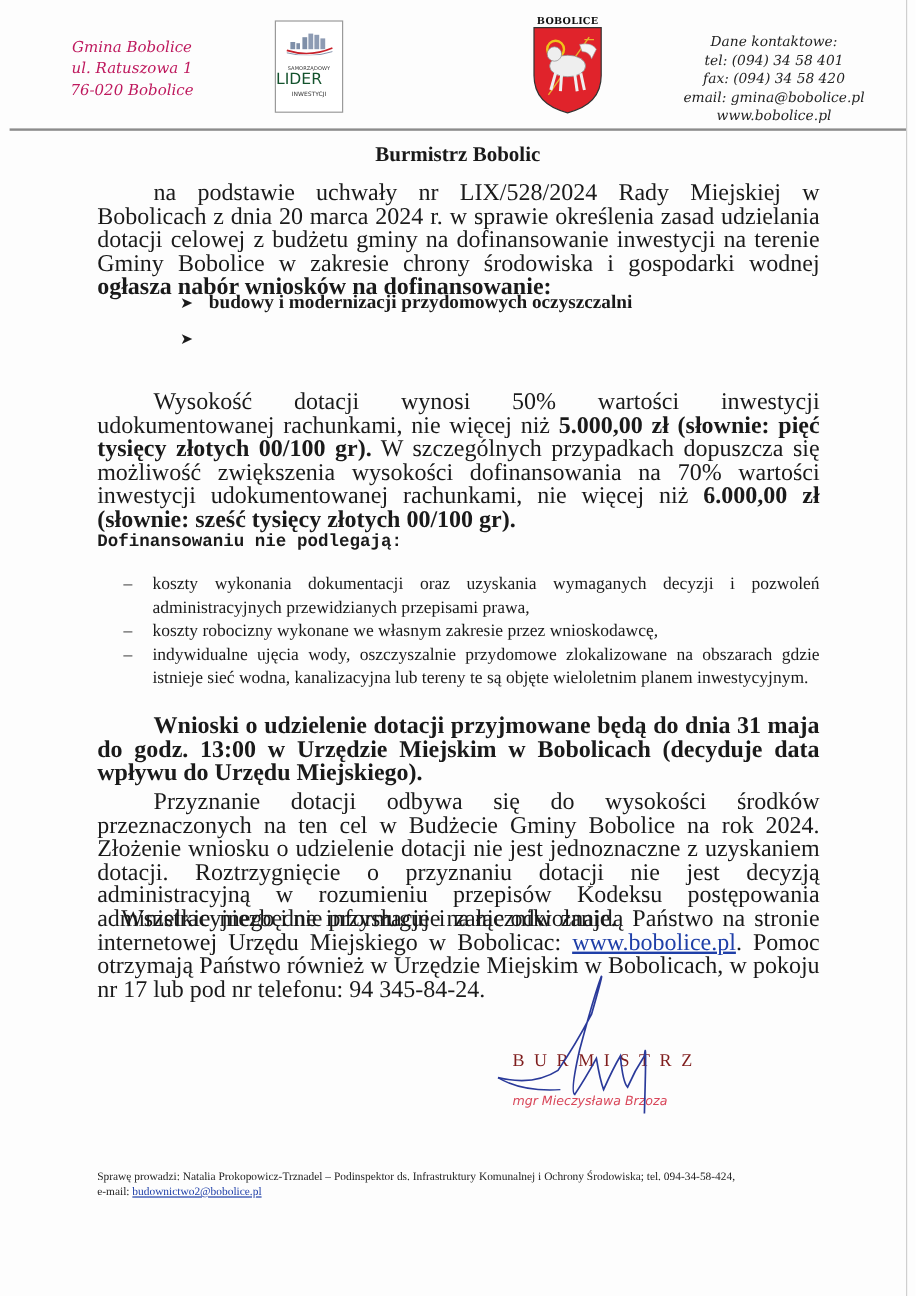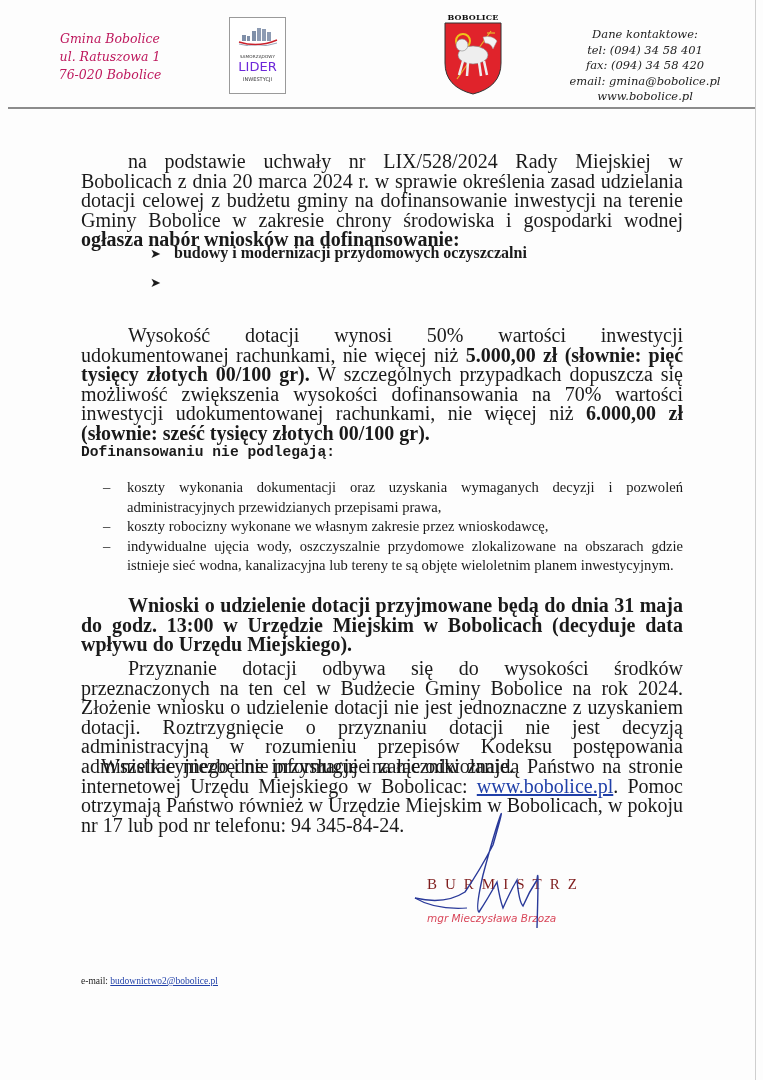--- a/index.html
+++ b/index.html
@@ -6,21 +6,21 @@
   body { width: 763px; height: 1080px; position: relative; overflow: hidden; color: #1a1a1a; }
   .page { position: absolute; left: 0; top: 0; width: 763px; height: 1080px; background: #fdfdfd; }
   .right-edge { position: absolute; left: 755px; top: 0; width: 1px; height: 1080px; background: #cfcfcf; }
 
   
   .hdr-left { position: absolute; left: 30px; top: 30px; width: 160px; text-align: center;
     font-family: "DejaVu Serif", serif; font-style: italic; font-size: 12.5px; line-height: 18px; color: #be185d; }
   .logo-box { position: absolute; left: 229px; top: 17px; width: 55px; height: 75px; border: 1px solid #9a9a9a; background: #fff; }
   .logo-box .bars { position: absolute; left: 8px; top: 8px; width: 40px; height: 20px; }
   .logo-box .t1 { position: absolute; left: 0; top: 36px; width: 55px; text-align: center; font-family: "DejaVu Sans", sans-serif; font-size: 4.2px; color: #333; letter-spacing: 0.1px; }
-  .logo-box .t2 { position: absolute; left: 0; top: 42px; width: 55px; text-align: center; font-family: "DejaVu Sans", sans-serif; font-size: 13px; color: #6d28d9; line-height: 14px; }
+  .logo-box .t2 { position: absolute; left: 0; top: 42px; width: 55px; font-family: "DejaVu Sans", sans-serif; font-size: 13px; color: #14532d; line-height: 14px; }
   .logo-box .t3 { position: absolute; left: 0; top: 58px; width: 55px; text-align: center; font-family: "DejaVu Sans", sans-serif; font-size: 5px; color: #333; }
 
   .crest-title { position: absolute; left: 443px; top: 12px; width: 60px; text-align: center;
     font-family: "DejaVu Serif", serif; font-weight: bold; font-size: 8px; color: #111; letter-spacing: 0.2px; }
   .crest { position: absolute; left: 443px; top: 21px; width: 60px; height: 75px; }
 
   .hdr-right { position: absolute; left: 540px; top: 27px; width: 210px; text-align: center;
     font-family: "DejaVu Serif", serif; font-style: italic; font-size: 11.5px; line-height: 15.5px; color: #222; }
 
   .divider { position: absolute; left: 8px; top: 107px; width: 747px; height: 2px; background: #8c8c8c; }
@@ -95,20 +95,21 @@
   <div class="hdr-right">
     <div>Dane kontaktowe:</div>
     <div>tel: (094) 34 58 401</div>
     <div>fax: (094) 34 58 420</div>
     <div>email: gmina@bobolice.pl</div>
     <div>www.bobolice.pl</div>
   </div>
 
   <div class="divider"></div>
 
+  <div class="title">Burmistrz Bobolic</div>
 
   <div class="para" style="top:152px;">
     <span class="indent"></span><span>na podstawie uchwały nr LIX/528/2024 Rady Miejskiej w Bobolicach z dnia 20 marca 2024 r. w sprawie określenia zasad udzielania dotacji celowej z budżetu gminy na dofinansowanie inwestycji na terenie Gminy Bobolice w zakresie chrony środowiska i gospodarki wodnej </span><b>ogłasza nabór wniosków na dofinansowanie:</b>
   </div>
 
   <div class="bullets">
     <div class="li">
       <span class="arrow">➤</span>
       <span>budowy i modernizacji przydomowych oczyszczalni</span>
     </div>
@@ -150,17 +151,18 @@
   </div>
 
   <div class="stamp1">BURMISTRZ</div>
   <div class="stamp2">mgr Mieczysława Brzoza</div>
   <svg class="sig" viewBox="0 0 200 150">
     <path d="M10 98 Q40 105 60 92 Q75 70 88 45 Q98 10 96 14 Q90 30 78 75 Q70 110 74 112 Q82 100 92 82 Q95 100 98 108 Q106 90 112 80 Q114 102 118 106 Q124 92 132 80 Q134 60 132 128" fill="none" stroke="#2a3a9a" stroke-width="1.4"></path>
     <path d="M10 98 Q30 110 62 108" fill="none" stroke="#2a3a9a" stroke-width="1.2"></path>
   </svg>
 
   <div class="footer">
+    <div>Sprawę prowadzi: Natalia Prokopowicz-Trznadel – Podinspektor ds. Infrastruktury Komunalnej i Ochrony Środowiska; tel. 094-34-58-424,</div>
     <div>
       <span>e-mail: </span><a class="link">budownictwo2@bobolice.pl</a>
     </div>
   </div>
 </div>
 
 </body></html>

